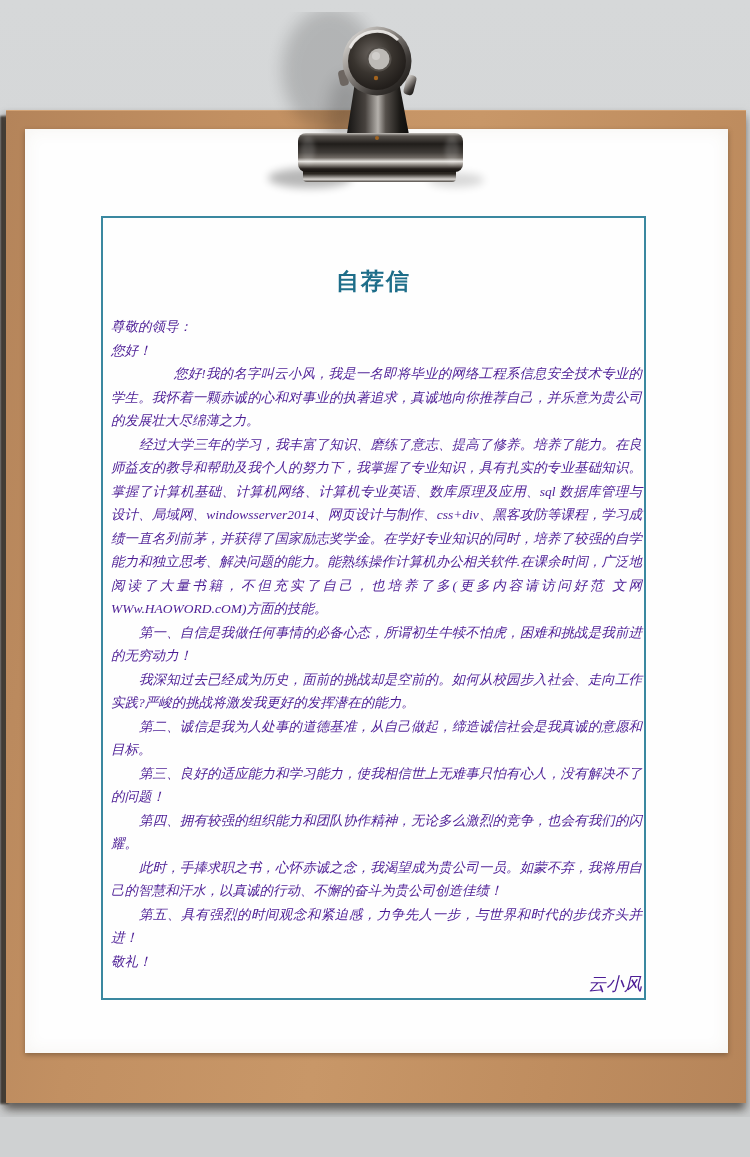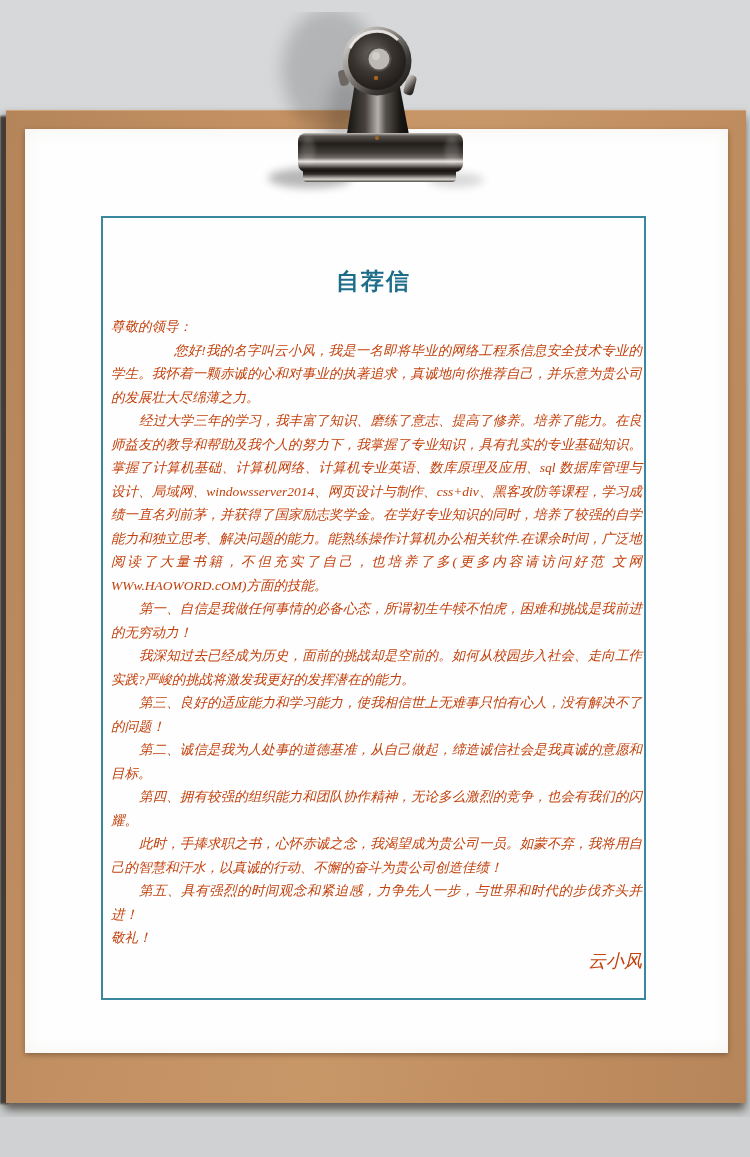--- a/index.html
+++ b/index.html
@@ -31,21 +31,21 @@
     position:absolute;left:76px;top:87px;width:541px;height:780px;
     border:2px solid #3a88a0;
   }
   .title{
     position:absolute;left:76px;top:137px;width:545px;
     text-align:center;font-size:23px;font-weight:bold;letter-spacing:2px;
     color:#1d6d89;font-family:"Liberation Sans",sans-serif;
   }
   .letter-body{
     position:absolute;left:86px;top:186px;width:531px;
-    color:#c2410c;font-size:13.5px;line-height:23.5px;
+    color:#4c1d95;font-size:13.5px;line-height:23.5px;
     font-style:italic;font-family:"Liberation Serif","DejaVu Serif",serif;
     text-align:justify;
   }
   .letter-body p{margin:0;padding:0;}
   .sal{margin-left:24px;text-align:left;}
   .greet{margin-left:44px;text-align:left;}
   .p-first{text-indent:63px;}
   .para{text-indent:28px;}
   .close1{margin-left:48px;margin-top:23px;text-align:left;}
   .close2{margin-left:23px;text-align:left;}
@@ -58,26 +58,27 @@
 <div class="stage">
 
   <div class="board-side"></div>
   <div class="board"></div>
 
   <div class="paper">
     <div class="frame"></div>
     <div class="title">自荐信</div>
     <div class="letter-body">
       <p class="sal">尊敬的领导：</p>
+      <p class="greet">您好！</p>
       <p class="p-first">您好!我的名字叫云小风，我是一名即将毕业的网络工程系信息安全技术专业的学生。我怀着一颗赤诚的心和对事业的执著追求，真诚地向你推荐自己，并乐意为贵公司的发展壮大尽绵薄之力。</p>
       <p class="para">经过大学三年的学习，我丰富了知识、磨练了意志、提高了修养。培养了能力。在良师益友的教导和帮助及我个人的努力下，我掌握了专业知识，具有扎实的专业基础知识。掌握了计算机基础、计算机网络、计算机专业英语、数库原理及应用、sql 数据库管理与设计、局域网、windowsserver2014、网页设计与制作、css+div、黑客攻防等课程，学习成绩一直名列前茅，并获得了国家励志奖学金。在学好专业知识的同时，培养了较强的自学能力和独立思考、解决问题的能力。能熟练操作计算机办公相关软件.在课余时间，广泛地阅读了大量书籍，不但充实了自己，也培养了多(更多内容请访问好范 文网 WWw.HAOWORD.cOM)方面的技能。</p>
       <p class="para">第一、自信是我做任何事情的必备心态，所谓初生牛犊不怕虎，困难和挑战是我前进的无穷动力！</p>
       <p class="para">我深知过去已经成为历史，面前的挑战却是空前的。如何从校园步入社会、走向工作实践?严峻的挑战将激发我更好的发挥潜在的能力。</p>
+      <p class="para">第二、诚信是我为人处事的道德基准，从自己做起，缔造诚信社会是我真诚的意愿和目标。</p>
       <p class="para">第三、良好的适应能力和学习能力，使我相信世上无难事只怕有心人，没有解决不了的问题！</p>
-      <p class="para">第二、诚信是我为人处事的道德基准，从自己做起，缔造诚信社会是我真诚的意愿和目标。</p>
       <p class="para">第四、拥有较强的组织能力和团队协作精神，无论多么激烈的竞争，也会有我们的闪耀。</p>
       <p class="para">此时，手捧求职之书，心怀赤诚之念，我渴望成为贵公司一员。如蒙不弃，我将用自己的智慧和汗水，以真诚的行动、不懈的奋斗为贵公司创造佳绩！</p>
       <p class="para">第五、具有强烈的时间观念和紧迫感，力争先人一步，与世界和时代的步伐齐头并进！</p>
       <p class="close2">敬礼！</p>
       <p class="sig">云小风</p>
     </div>
   </div>
 
   <svg class="clip-svg" width="234" height="186" viewBox="0 0 234 186">
     <defs>

